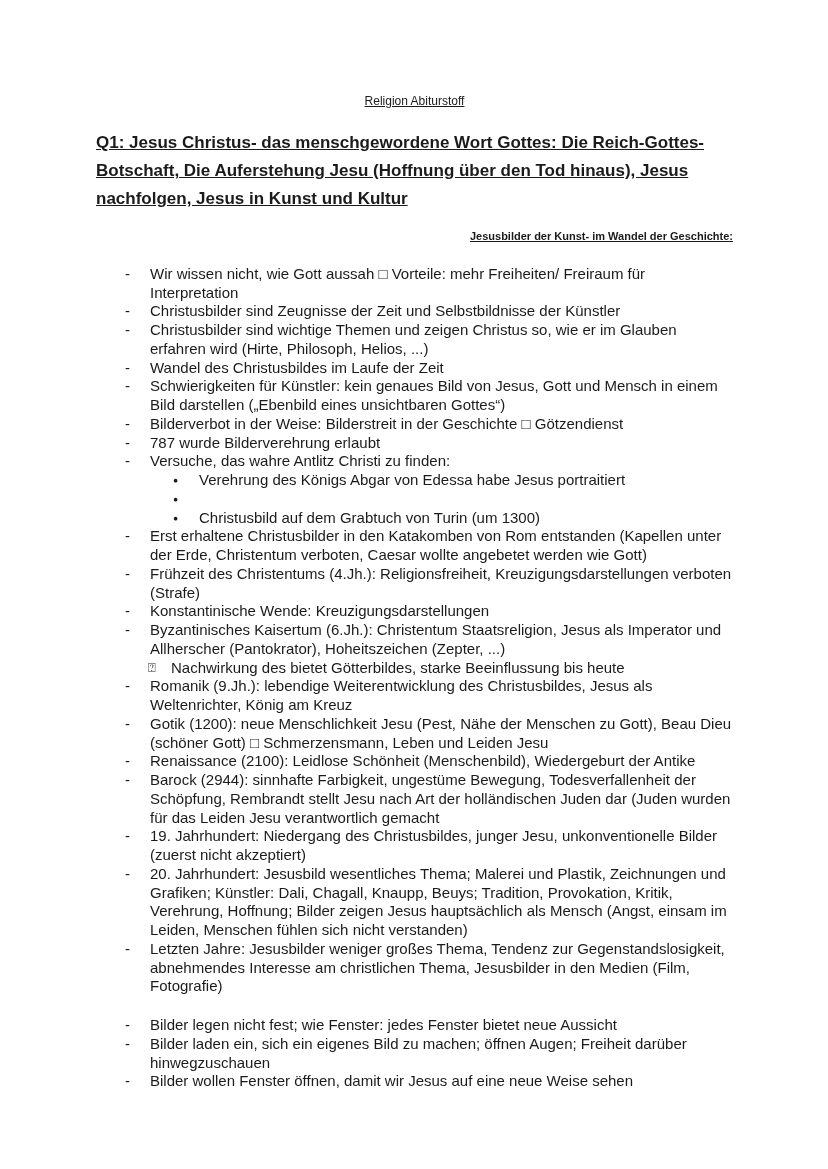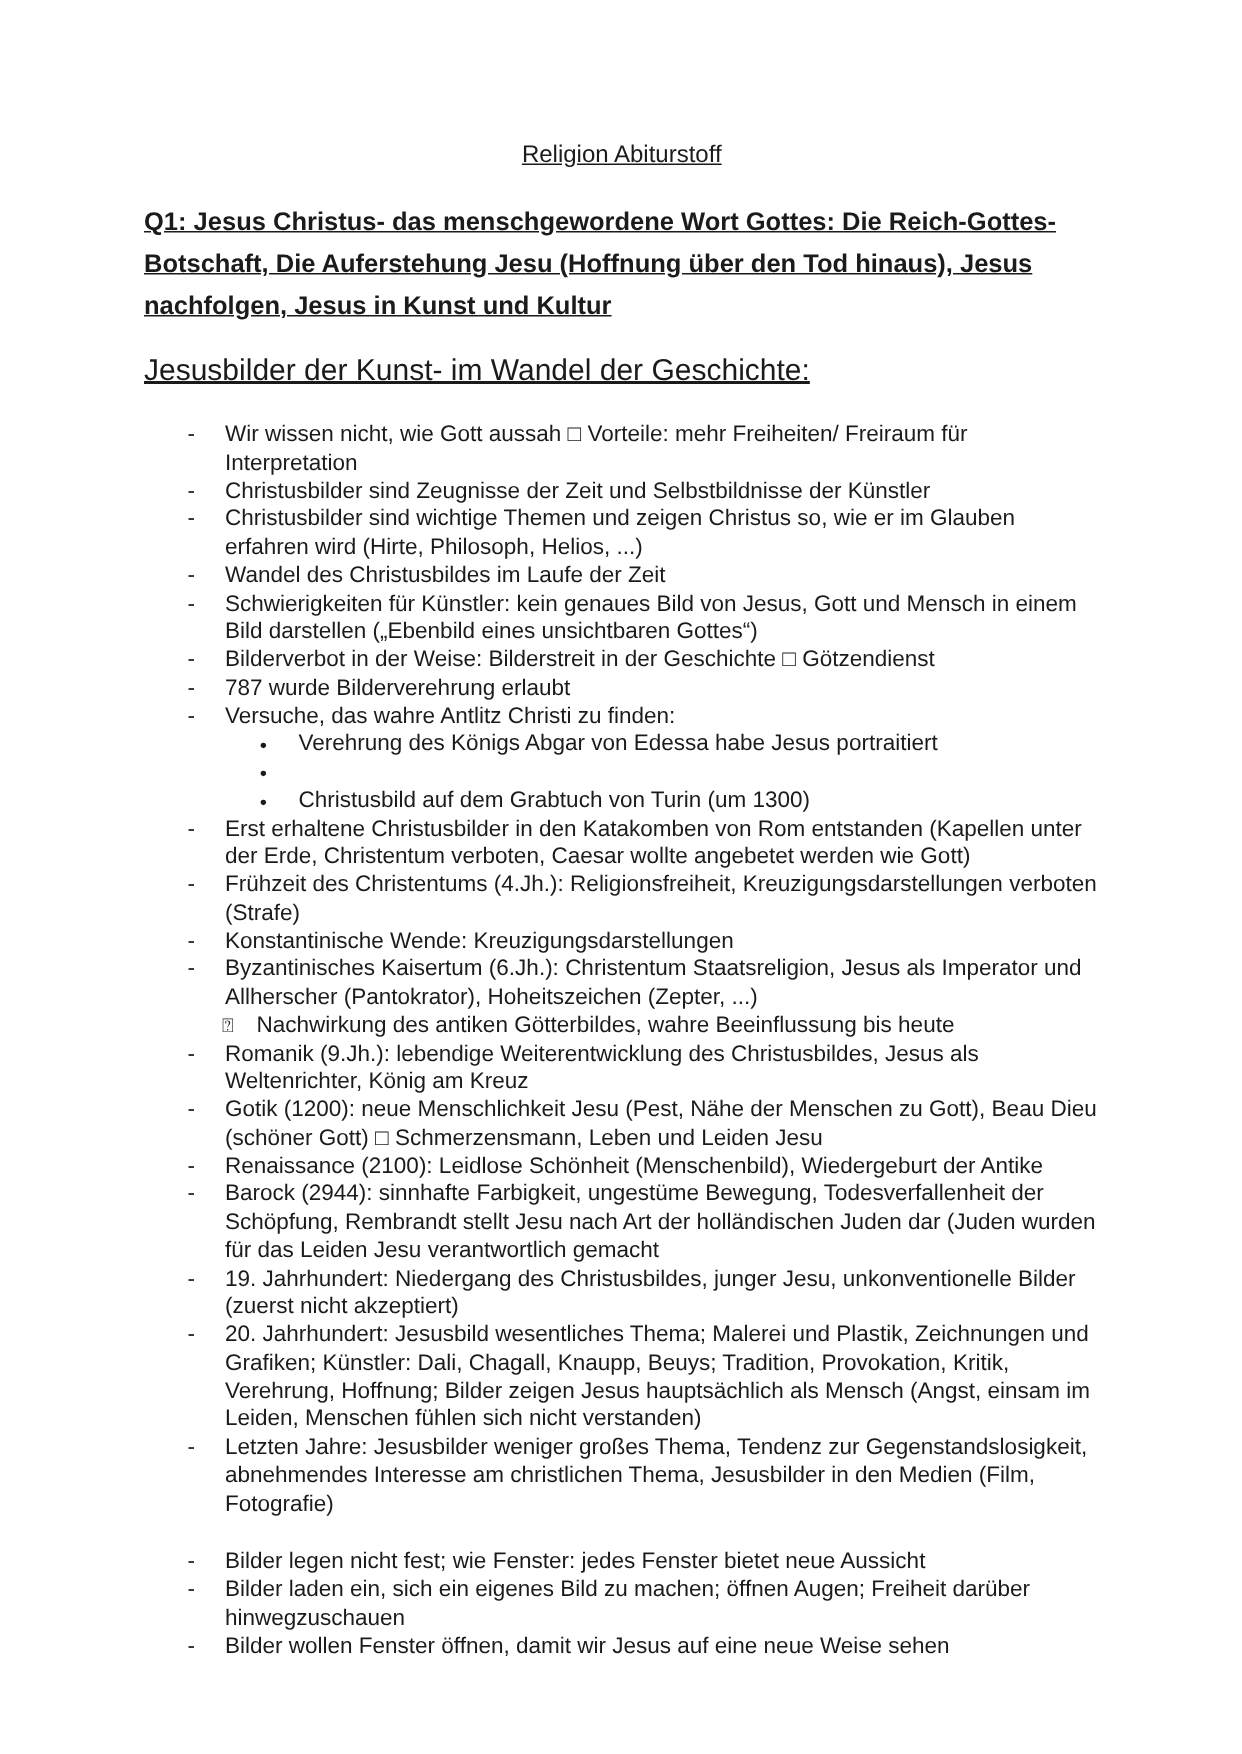--- a/index.html
+++ b/index.html
@@ -8,38 +8,39 @@
     min-height: 1169px;
     box-sizing: border-box;
     padding: 94px 95px 40px 96px;
     background: #ffffff;
     font-family: "Liberation Sans", sans-serif;
     font-size: 15px;
     line-height: 1.25;
     color: #1b1b1b;
   }
   .title {
-    font-size: 16px;
+    font-size: 12px;
     font-weight: 400;
     text-align: center;
     text-decoration: underline;
     margin: 0 0 20px 0;
   }
   .main-heading {
     font-size: 17px;
     font-weight: 700;
     text-decoration: underline;
     line-height: 1.65;
     margin: 0 0 17px 0;
   }
   .section-heading {
-    font-size: 20px;
-    font-weight: 400;
+    font-size: 11px;
+    font-weight: 700;
     text-decoration: underline;
     margin: 22px 0 21px 0;
+    text-align: right;
   }
   .section-heading.first { margin-top: 0; }
   .list { margin: 0 0 20px 0; }
   .li { display: flex; align-items: flex-start; }
   .li .bullet { flex: 0 0 auto; }
   .li .txt { flex: 1 1 auto; }
   .li.dash { padding-left: 29px; }
   .li.dash .bullet { width: 25px; }
   .li.dot  { padding-left: 77px; }
   .li.dot .bullet { width: 26px; font-size: 8.5px; line-height: 18.75px; }
@@ -113,21 +114,21 @@
       <div class="li dash">
         <span class="bullet">-</span>
         <span class="txt">Konstantinische Wende: Kreuzigungsdarstellungen</span>
       </div>
       <div class="li dash">
         <span class="bullet">-</span>
         <span class="txt">Byzantinisches Kaisertum (6.Jh.): Christentum Staatsreligion, Jesus als Imperator und Allherscher (Pantokrator), Hoheitszeichen (Zepter, ...)</span>
       </div>
       <div class="li box">
         <span class="bullet">⍰</span>
-        <span class="txt">Nachwirkung des antiken Götterbildes, wahre Beeinflussung bis heute</span>
+        <span class="txt">Nachwirkung des bietet Götterbildes, starke Beeinflussung bis heute</span>
       </div>
       <div class="li dash">
         <span class="bullet">-</span>
         <span class="txt">Romanik (9.Jh.): lebendige Weiterentwicklung des Christusbildes, Jesus als Weltenrichter, König am Kreuz</span>
       </div>
       <div class="li dash">
         <span class="bullet">-</span>
         <span class="txt">Gotik (1200): neue Menschlichkeit Jesu (Pest, Nähe der Menschen zu Gott), Beau Dieu (schöner Gott) □ Schmerzensmann, Leben und Leiden Jesu</span>
       </div>
       <div class="li dash">

